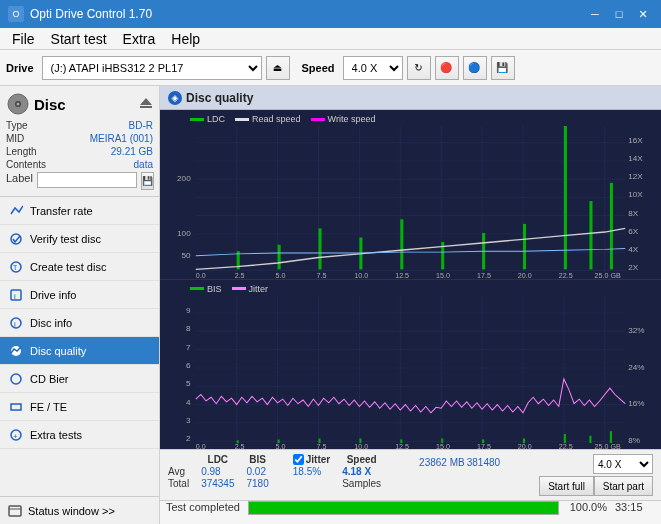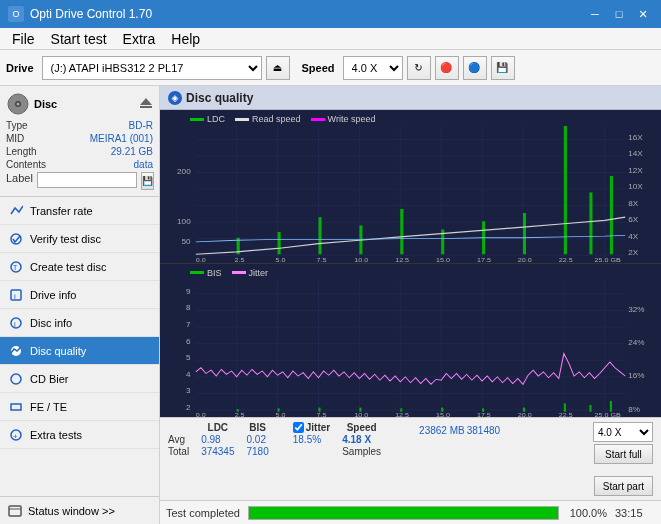--- a/index.html
+++ b/index.html
@@ -77,21 +77,21 @@
       flex-shrink: 0;
     }
 
     
     .disc-section {
       padding: 6px;
       border-bottom: 1px solid #ccc;
     }
     .disc-header { display: flex; align-items: center; gap: 4px; margin-bottom: 4px; }
     .disc-icon { width: 24px; height: 24px; }
-    .disc-title { font-size: 11px; font-weight: 600; }
+    .disc-title { font-size: 15px; font-weight: 600; }
     .disc-info-row { display: flex; justify-content: space-between; margin-bottom: 2px; font-size: 10px; }
     .disc-info-label { color: #333; }
     .disc-info-value { color: #2060c0; font-weight: 500; }
     .disc-label-row { display: flex; align-items: flex-start; gap: 4px; margin-top: 2px; }
     .disc-label-input { border: 1px solid #aaa; height: 16px; width: 100px; font-size: 10px; padding: 0 2px; background: white; }
 
     
     .nav-item {
       height: 28px;
       display: flex;
@@ -117,21 +117,21 @@
       border-top: 1px solid #ccc;
       margin-top: auto;
     }
 
     
     .bottom-bar {
       height: 24px;
       background: #f5f5f5;
       border-top: 1px solid #ccc;
       display: flex;
-      align-items: center;
+      align-items: flex-start;
       padding: 0 6px;
       gap: 8px;
     }
     .progress-container { flex: 1; height: 14px; border: 1px solid #aaa; background: white; }
     .progress-bar { height: 100%; background: #00c000; }
     .status-text { font-size: 11px; color: #333; }
     .progress-pct { font-size: 11px; color: #333; width: 40px; text-align: right; }
     .time-text { font-size: 11px; color: #333; width: 40px; }
 
     
@@ -172,21 +172,21 @@
       padding: 4px 8px;
       display: flex;
       gap: 8px;
       align-items: flex-start;
     }
     .stats-table { font-size: 10px; border-collapse: collapse; }
     .stats-table th { font-weight: 600; padding: 0 12px 1px 0; color: #333; }
     .stats-table td { padding: 0 12px 1px 0; color: #2060c0; font-weight: 500; }
     .stats-table td:first-child { color: #333; font-weight: 400; }
     
-    .action-btns { display: flex; flex-direction: column; gap: 12px; margin-left: auto; }
+    .action-btns { display: flex; flex-direction: row; gap: 0; margin-left: auto; }
     .action-btn {
       height: 20px;
       padding: 0 8px;
       border: 1px solid #aaa;
       background: linear-gradient(to bottom, #f8f8f8, #e0e0e0);
       cursor: pointer;
       font-size: 10px;
       white-space: nowrap;
     }
 

